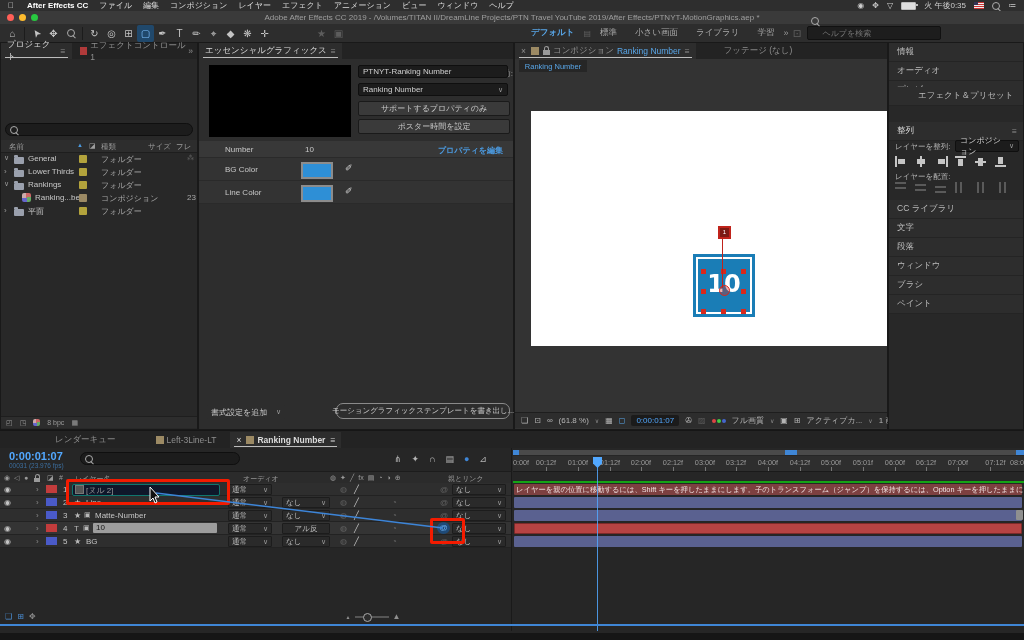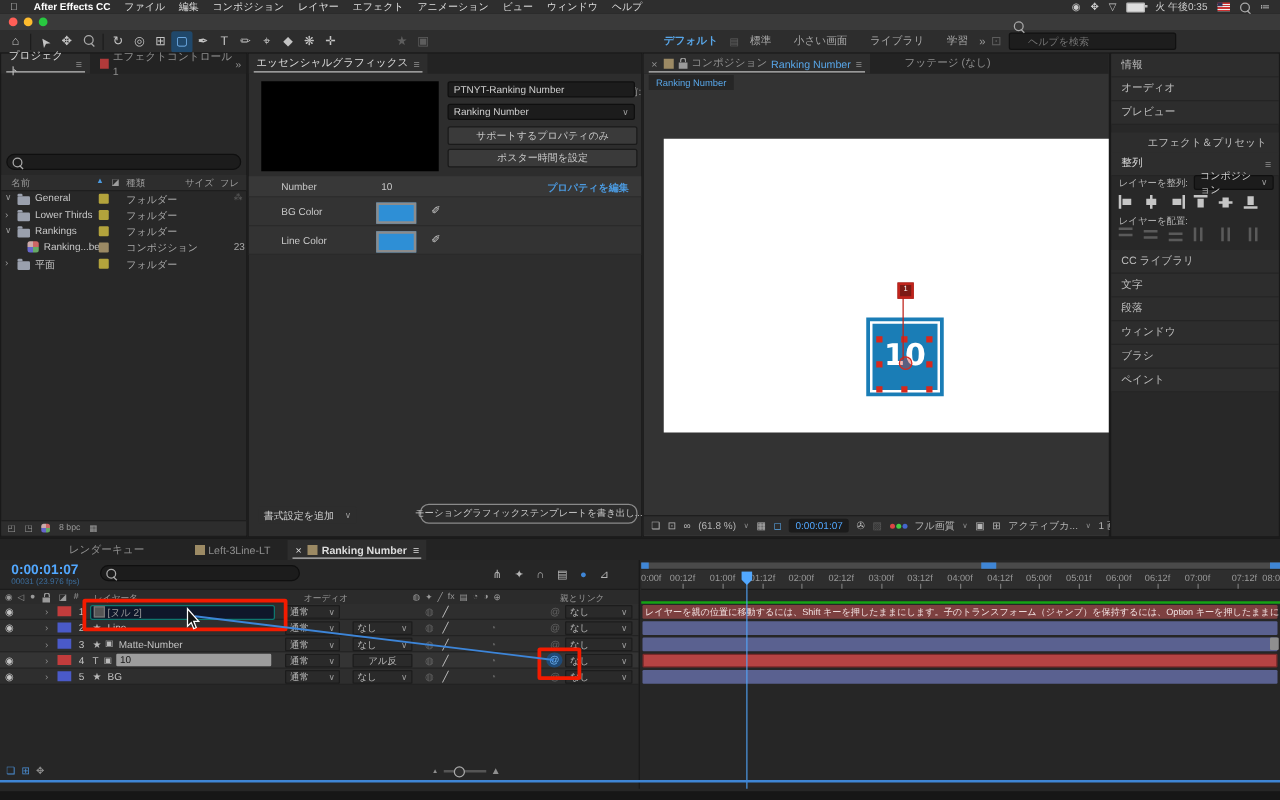--- a/index.html
+++ b/index.html
@@ -96,20 +96,21 @@
       <span>≔</span>
     </span>
   </div>
 
   <div class="a titlebar">
     <span class="lights">
       <span class="light" style="background:#ff5f57;"></span>
       <span class="light" style="background:#febc2e;"></span>
       <span class="light" style="background:#28c840;"></span>
     </span>
+    <span class="title txt">Adobe After Effects CC 2019 - /Volumes/TITAN II/DreamLine Projects/PTN Travel YouTube 2019/After Effects/PTNYT-MotionGraphics.aep *</span>
   </div>
 
   <div class="a apptoolbar">
     <span class="tool" style="margin-left:4px;">⌂</span>
     <span style="width:1px;height:13px;background:#1c1c1c;margin:0 3px;"></span>
     <span class="tool" style="transform:rotate(-125deg);">➤</span>
     <span class="tool">✥</span>
     <span class="tool"><span class="mag"></span></span>
     <span style="width:1px;height:13px;background:#1c1c1c;margin:0 3px;"></span>
     <span class="tool">↻</span>
@@ -325,21 +326,21 @@
   <div class="a panel" style="left:888px;top:42px;width:136px;height:388px;background:#282828;">
     <div class="rp-row" style="top:0;">
         <span>情報</span>
       </div>
     <div class="rp-row" style="top:19px;">
         <span>オーディオ</span>
       </div>
     <div class="rp-row" style="top:38px;">
         <span>プレビュー</span>
       </div>
-    <div class="rp-row" style="top:63px;padding-left:29px;">
+    <div class="rp-row" style="top:44px;padding-left:29px;">
         <span>エフェクト＆プリセット</span>
       </div>
     <div class="rp-row" style="top:79px;color:#dcdcdc;">
       <span>整列</span>
       <span style="margin-left:auto;margin-right:6px;color:#8f8f8f;">≡</span>
     </div>
 
     <div class="a" style="top:97px;left:0;width:100%;height:14px;font-size:7.5px;color:#b5b5b5;">
       <span class="a txt" style="left:6px;top:2px;">レイヤーを整列:</span>
       <div class="a input" style="left:66px;top:0;width:64px;height:12px;">

